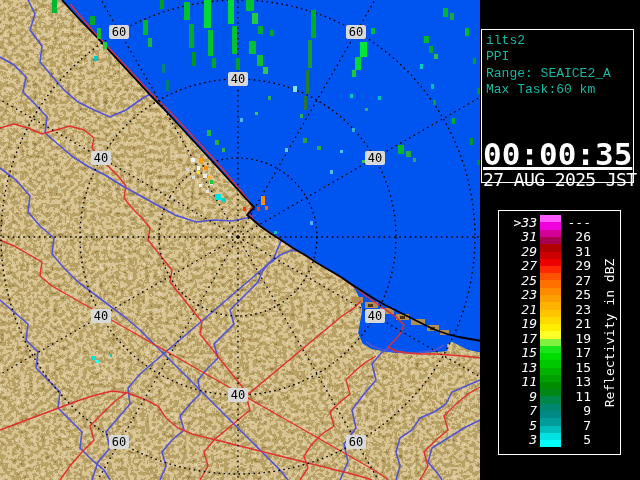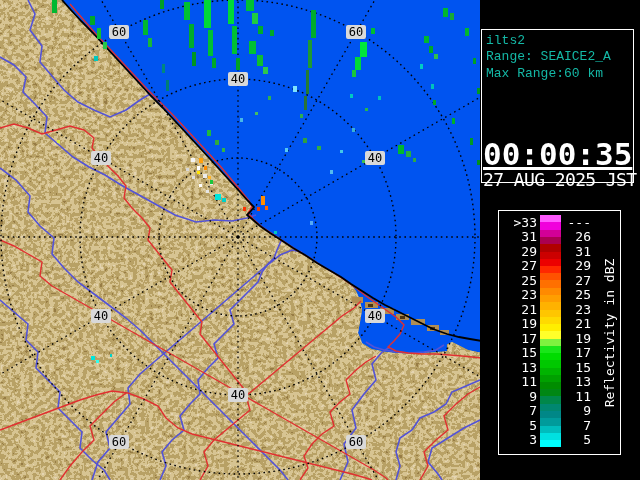--- a/index.html
+++ b/index.html
@@ -11,21 +11,21 @@
   .box{position:absolute;border:1px solid #fff;background:#000;}
   .box::after{content:"";position:absolute;border:1px solid #fff;left:2px;top:2px;right:-5px;bottom:-5px;z-index:-1;}
   #info-box{left:1px;top:29px;width:151px;height:152px;}
   #info-lines{position:absolute;left:4px;top:3px;right:2px;}
   .info-line{font-size:13px;line-height:16.3px;white-space:pre;color:#14b8a6;font-family:Liberation Mono, monospace;}
   #clock{position:absolute;left:1px;top:109px;font-size:31px;font-weight:bold;line-height:30px;white-space:pre;text-decoration:underline;}
   #datejst{position:absolute;left:1px;top:139px;font-size:18px;letter-spacing:-0.6px;white-space:pre;}
   #legend-box{left:18px;top:210px;width:121px;height:243px;}
   #legend-rows{position:absolute;left:0;top:4px;}
   .legend-row{display:flex;height:14.5px;align-items:center;font-size:13px;}
-  .ll{width:38px;text-align:right;white-space:pre;}
+  .ll{width:38px;text-align:right;white-space:pre;font-style:italic;}
   .cc{width:21px;height:14.5px;margin-left:3px;}
   .rl{width:28px;text-align:right;white-space:pre;margin-left:2px;}
   #legend-title{position:absolute;right:3px;top:50%;transform:translateY(-50%) rotate(180deg);
     writing-mode:vertical-rl;font-size:13px;white-space:pre;}
 </style>
 </head>
 <body>
 
 <div id="map">
   <svg id="mapsvg" width="482" height="480" viewBox="0 0 482 480">
@@ -243,22 +243,23 @@
           <text x="119" y="36" text-anchor="middle" font-size="12" font-family="&quot;DejaVu Sans Mono&quot;,monospace" fill="#000000">60</text>
         </g>
       </g>
   </svg>
 </div>
 
 <div id="panel">
   <div id="info-box" class="box">
     <div id="info-lines">
         <div class="info-line">ilts2</div>
+        <div class="info-line">PPI</div>
         <div class="info-line">Range: SEAICE2_A</div>
-        <div class="info-line">Max Range:60 km</div>
+        <div class="info-line">Max Task:60 km</div>
       </div>
     <div id="clock">00:00:35</div>
     <div id="datejst">27 AUG 2025 JST</div>
   </div>
   <div id="legend-box" class="box">
     <div id="legend-rows">
         <div class="legend-row">
           <span class="ll">&gt;33</span>
           <span class="cc" style="background: linear-gradient(rgb(255, 90, 255) 50%, rgb(240, 0, 220) 50%);"></span>
           <span class="rl">---</span>

